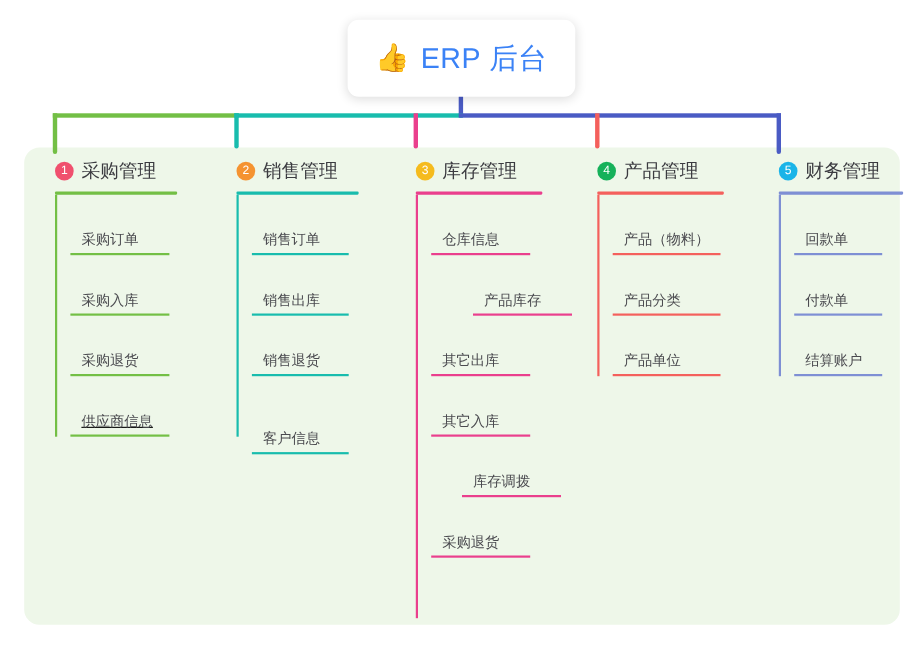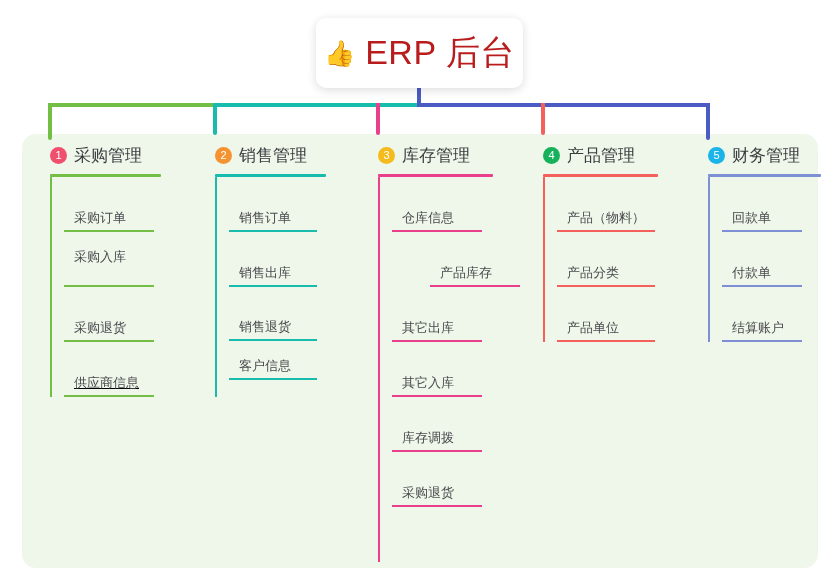--- a/index.html
+++ b/index.html
@@ -33,22 +33,22 @@
     justify-content: center;
     gap: 10px;
     box-sizing: border-box;
   }
   #root-emoji {
     font-size: 25px;
     line-height: 1;
     display: inline-block;
   }
   #root-title {
-    font-size: 34px;
-    color: #b91c1c;
+    font-size: 26px;
+    color: #3b82f6;
     letter-spacing: 0.5px;
     white-space: nowrap;
   }
 
   
   .conn {
     position: absolute;
   }
   .vtrunk {
     width: 4px;
@@ -171,21 +171,21 @@
           <span class="badge" style="background: rgb(240, 80, 110);">1</span>
           <span class="col-title">采购管理</span>
         </div>
         <div class="col-underline" style="width: 111px; background: rgb(115, 191, 69); margin-left: 14px;"></div>
         <div class="items" style="height: 220px;">
           <div class="spine" style="height: 220px; background: rgb(115, 191, 69);"></div>
           <div class="item" style="height: 55px; top: 0px;">
             <span class="item-label">采购订单</span>
             <div class="item-underline" style="width: 90px; background: rgb(115, 191, 69);"></div>
           </div>
-          <div class="item" style="height: 55px; top: 0px; align-items: center;">
+          <div class="item" style="height: 55px; top: 0px;">
             <span class="item-label">采购入库</span>
             <div class="item-underline" style="width: 90px; background: rgb(115, 191, 69);"></div>
           </div>
           <div class="item" style="height: 55px; top: 0px;">
             <span class="item-label">采购退货</span>
             <div class="item-underline" style="width: 90px; background: rgb(115, 191, 69);"></div>
           </div>
           <div class="item" style="height: 55px; top: 0px; text-decoration: underline;">
             <span class="item-label">供应商信息</span>
             <div class="item-underline" style="width: 90px; background: rgb(115, 191, 69);"></div>
@@ -201,25 +201,25 @@
         <div class="items" style="height: 220px;">
           <div class="spine" style="height: 220px; background: rgb(24, 188, 173);"></div>
           <div class="item" style="height: 55px; top: 0px;">
             <span class="item-label">销售订单</span>
             <div class="item-underline" style="width: 88px; background: rgb(24, 188, 173);"></div>
           </div>
           <div class="item" style="height: 55px; top: 0px; align-items: flex-end;">
             <span class="item-label">销售出库</span>
             <div class="item-underline" style="width: 88px; background: rgb(24, 188, 173);"></div>
           </div>
-          <div class="item" style="height: 38px; top: 16px;">
+          <div class="item" style="height: 55px; top: 0px;">
             <span class="item-label">销售退货</span>
             <div class="item-underline" style="width: 88px; background: rgb(24, 188, 173);"></div>
           </div>
-          <div class="item" style="height: 55px; top: 0px;">
+          <div class="item" style="height: 55px; top: 16px;">
             <span class="item-label">客户信息</span>
             <div class="item-underline" style="width: 88px; background: rgb(24, 188, 173);"></div>
           </div>
         </div>
       </div>
       <div class="column" style="left: 364px; width: 152px;">
         <div class="col-header">
           <span class="badge" style="background: rgb(245, 187, 29);">3</span>
           <span class="col-title">库存管理</span>
         </div>
@@ -235,21 +235,21 @@
             <div class="item-underline" style="width: 90px; background: rgb(234, 63, 141);"></div>
           </div>
           <div class="item" style="height: 55px; top: 0px;">
             <span class="item-label">其它出库</span>
             <div class="item-underline" style="width: 90px; background: rgb(234, 63, 141);"></div>
           </div>
           <div class="item" style="height: 55px; top: 0px;">
             <span class="item-label">其它入库</span>
             <div class="item-underline" style="width: 90px; background: rgb(234, 63, 141);"></div>
           </div>
-          <div class="item" style="height: 55px; top: 0px;">
+          <div class="item" style="height: 55px; top: 0px; margin-left: 28px;">
             <span class="item-label">库存调拨</span>
             <div class="item-underline" style="width: 90px; background: rgb(234, 63, 141);"></div>
           </div>
           <div class="item" style="height: 55px; top: 0px;">
             <span class="item-label">采购退货</span>
             <div class="item-underline" style="width: 90px; background: rgb(234, 63, 141);"></div>
           </div>
         </div>
       </div>
       <div class="column" style="left: 529px; width: 150px;">

